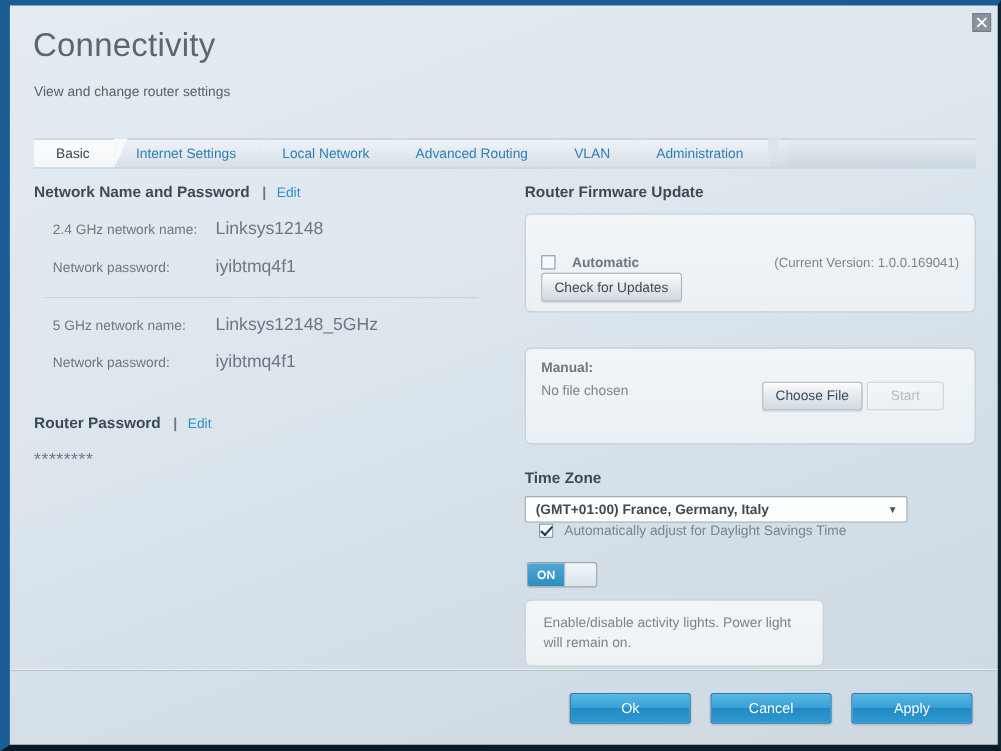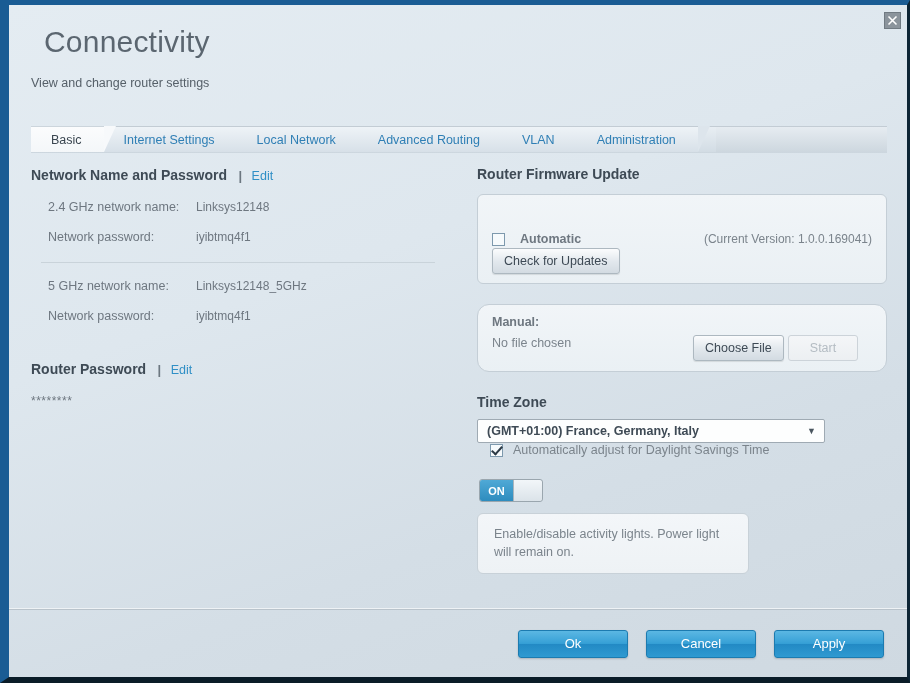--- a/index.html
+++ b/index.html
@@ -49,21 +49,21 @@
     display: flex;
     align-items: center;
     justify-content: center;
     cursor: pointer;
   }
   .close-btn svg { display:block; }
 
   
   .page-title {
     position: absolute;
-    left: 35px;
+    left: 21px;
     top: 20px;
     font-size: 30px;
     color: #5b6670;
     font-weight: normal;
     letter-spacing: 0.2px;
   }
   .page-subtitle {
     position: absolute;
     left: 22px;
     top: 71px;
@@ -175,21 +175,21 @@
     margin-top: 16px;
   }
   .kv-label {
     width: 165px;
     padding-left: 17px;
     box-sizing: border-box;
     font-size: 12.5px;
     color: #6e7780;
   }
   .kv-value {
-    font-size: 12px;
+    font-size: 16px;
     color: #6e7780;
   }
   .kv-value.mask { letter-spacing: 0.5px; }
   .hrule {
     margin: 18px 6px 0 10px;
     height: 1px;
     background: #c9d3da;
   }
 
   
@@ -206,24 +206,23 @@
     background: linear-gradient(180deg, #f1f5f8 0%, #eaf0f4 100%);
     box-sizing: border-box;
   }
   .panel-fw {
     width: 410px;
     height: 90px;
     position: relative;
   }
   .panel-manual {
     width: 410px;
-    height: 68px;
+    height: 88px;
     position: relative;
-    margin-top: 20px;
-    border-radius: 12px;
+    margin-top: 32px;
   }
 
   .chk {
     width: 13px;
     height: 13px;
     border: 1px solid #7d99ad;
     background: #f6fafc;
     display: inline-block;
     vertical-align: middle;
     box-sizing: border-box;

